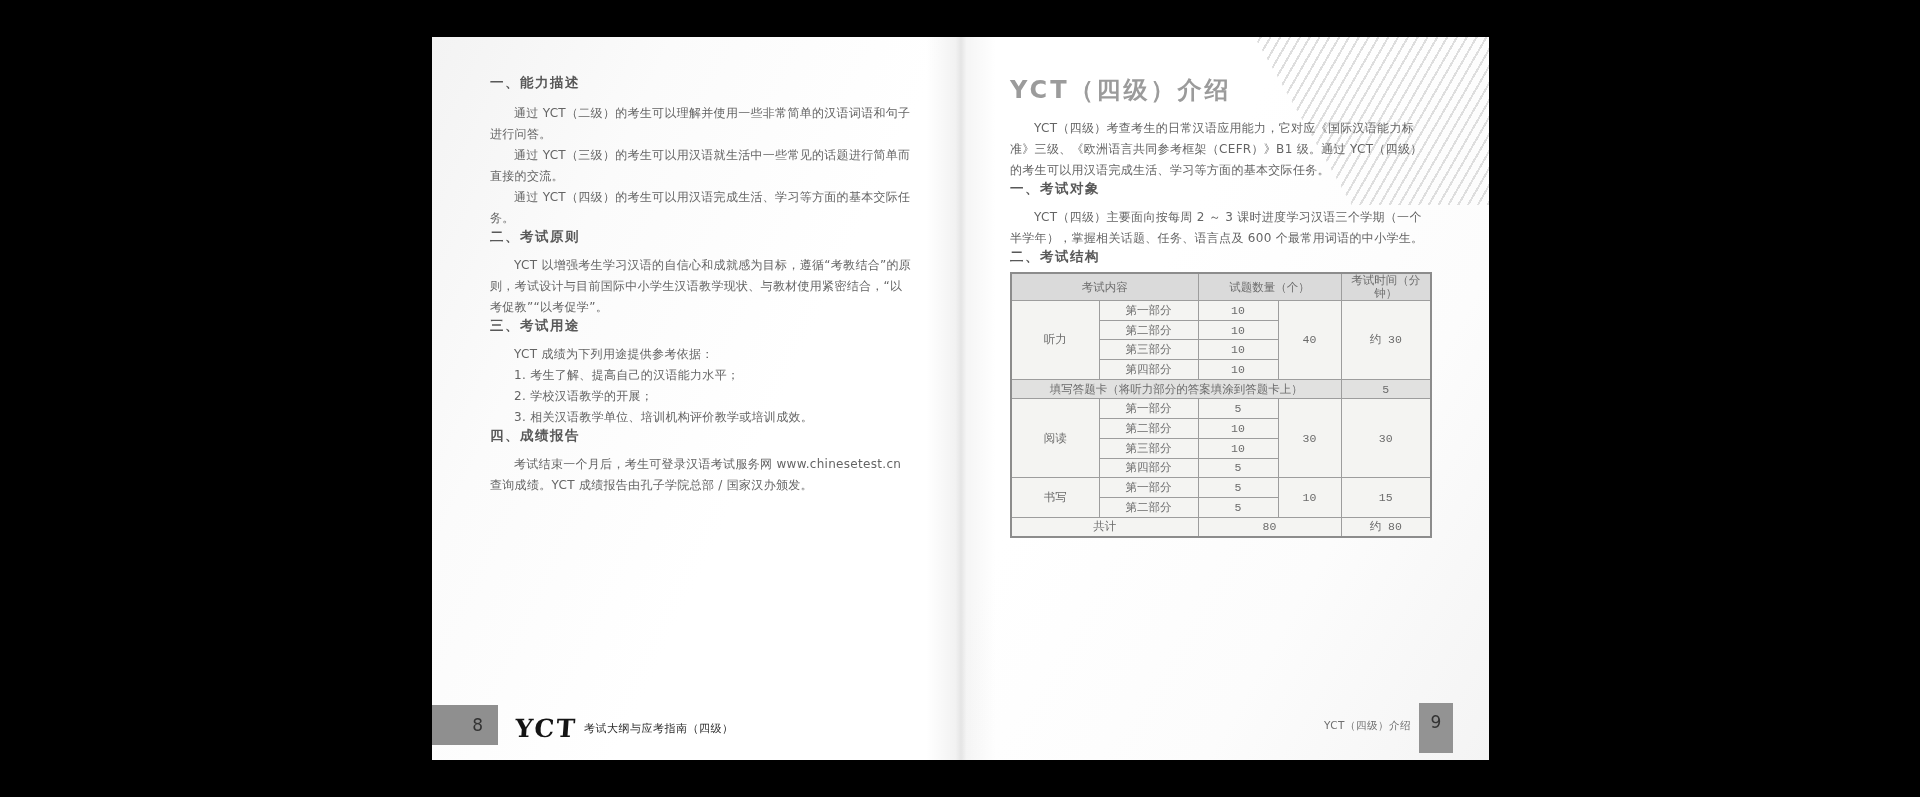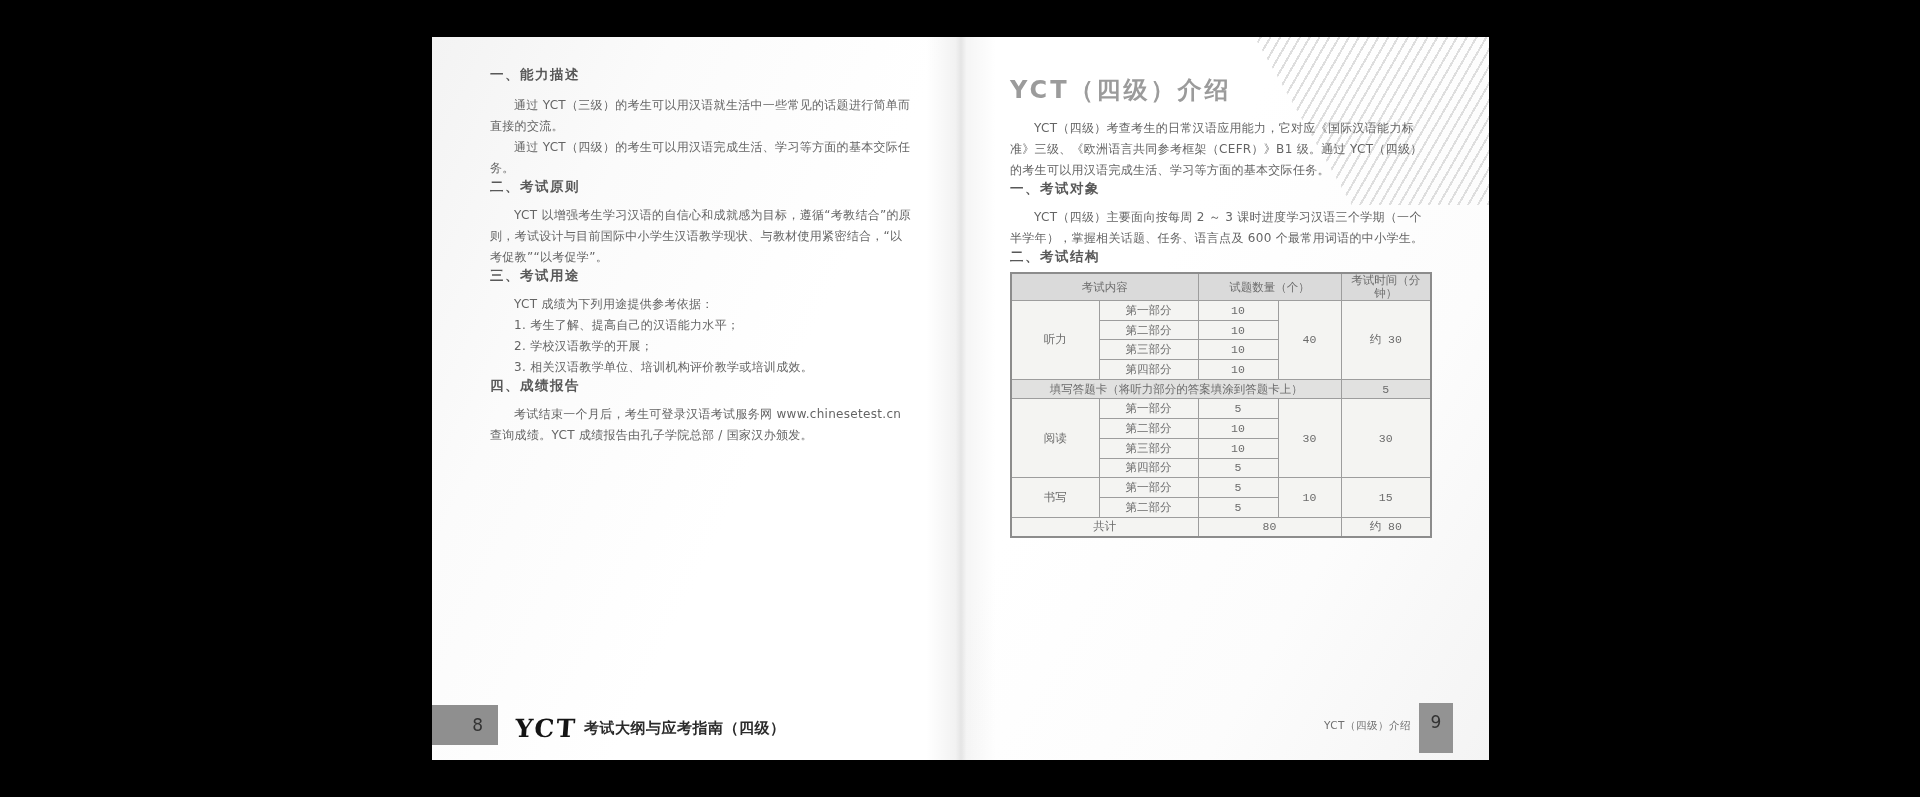--- a/index.html
+++ b/index.html
@@ -21,21 +21,21 @@
     right:0;width:528px;
     background:linear-gradient(300deg,#f4f4f4 0%,#fcfcfc 30%,#ffffff 65%);
   }
   .spine{
     position:absolute;left:50%;top:0;bottom:0;width:70px;
     transform:translateX(-50%);
     background:linear-gradient(to right,rgba(0,0,0,0) 0%,rgba(0,0,0,0.05) 42%,rgba(0,0,0,0.10) 50%,rgba(0,0,0,0.04) 58%,rgba(0,0,0,0) 100%);
     pointer-events:none;
   }
   
-  .content-left{position:absolute;left:58px;top:30px;width:424px;}
+  .content-left{position:absolute;left:58px;top:38px;width:424px;}
   .content-right{position:absolute;left:49px;top:37px;width:421px;}
   h3.h{
     font-size:13.5px;line-height:14px;font-weight:bold;color:#585858;
     letter-spacing:1.5px;margin:0;
   }
   .mt22{margin-top:22px;} .mt16{margin-top:16px;} .mt24{margin-top:24px;}
   .mt20{margin-top:20px;} .mt18{margin-top:18px;} .mt54{margin-top:54px;}
   .mt42{margin-top:42px;}
   .pg{margin-top:12px;}
   .pg-first{margin-top:14px;}
@@ -83,38 +83,39 @@
   .footer-left{
     position:absolute;left:83px;bottom:19px;
     display:flex;align-items:center;gap:7px;
   }
   .footer-left .logo{
     font-family:"DejaVu Serif","Liberation Serif",serif;
     font-weight:bold;font-size:25px;line-height:25px;color:#141414;
     letter-spacing:2px;transform:skewX(-4deg);
   }
   .footer-left .booklet{
-    font-size:15px;color:#2b2b2b;font-weight:bold;letter-spacing:0.5px;
+    font-size:11px;color:#2b2b2b;font-weight:normal;letter-spacing:0.5px;
   }
   .footer-right{
     position:absolute;right:78px;bottom:27px;
     font-size:10.5px;color:#6f6f6f;letter-spacing:0.5px;
   }
 </style>
 </head>
 <body>
 
 <div class="spread">
 
   <div class="page page-left">
     <div class="content-left">
 
       <section>
         <h3 class="h mt22">一、能力描述</h3>
         <div class="pg pg-first">
+          <p class="ind">通过 YCT（二级）的考生可以理解并使用一些非常简单的汉语词语和句子进行问答。</p>
           <p class="ind">通过 YCT（三级）的考生可以用汉语就生活中一些常见的话题进行简单而直接的交流。</p>
           <p class="ind">通过 YCT（四级）的考生可以用汉语完成生活、学习等方面的基本交际任务。</p>
         </div>
       </section>
 
       <section>
         <h3 class="h mt16">二、考试原则</h3>
         <div class="pg">
           <p class="ind">YCT 以增强考生学习汉语的自信心和成就感为目标，遵循“考教结合”的原则，考试设计与目前国际中小学生汉语教学现状、与教材使用紧密结合，“以考促教”“以考促学”。</p>
         </div>

